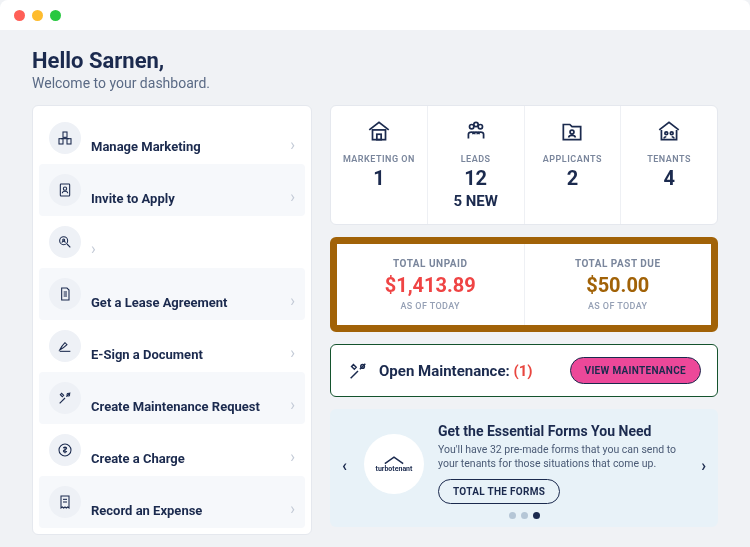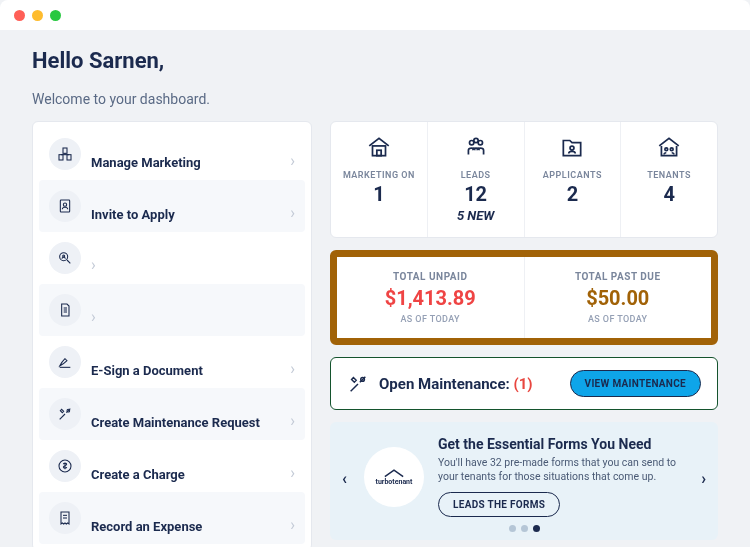--- a/index.html
+++ b/index.html
@@ -5,50 +5,50 @@
 *{box-sizing:border-box;margin:0;padding:0;font-family:-apple-system,BlinkMacSystemFont,"Segoe UI",Roboto,Arial,sans-serif;}
 body{background:#f0f2f5;width:750px;height:547px;overflow:hidden;}
 .chrome{background:#fff;height:30px;display:flex;align-items:center;padding:0 14px;gap:7px;border-radius:8px 8px 0 0;}
 .dot{width:11px;height:11px;border-radius:50%;}
 .dot.r{background:#ff5f57;}
 .dot.y{background:#febc2e;}
 .dot.g{background:#28c840;}
 .content{padding:18px 32px 10px 32px;}
 .greeting{margin-bottom:14px;}
 .greeting h1{color:#1b2a4e;font-size:22px;font-weight:700;}
-.greeting p{color:#5a6a85;font-size:14px;margin-top:18px;}
+.greeting p{color:#5a6a85;font-size:14px;margin-top:2px;}
 .layout{display:flex;gap:18px;}
 .sidebar{width:280px;background:#fff;border:1px solid #e5e8ee;border-radius:6px;padding:6px;}
 .nav-item{display:flex;align-items:flex-end;padding:10px 10px;cursor:pointer;border-radius:4px;}
 .nav-item:nth-child(even){background:#f6f8fb;}
 .nav-icon{width:32px;height:32px;border-radius:50%;background:#eef1f6;display:flex;align-items:center;justify-content:center;margin-right:10px;flex-shrink:0;}
 .nav-icon svg{width:16px;height:16px;stroke:#1b2a4e;fill:none;stroke-width:1.6;}
 .nav-label{flex:1;color:#1b2a4e;font-weight:700;font-size:13px;}
 .chev{color:#c3cad6;font-size:16px;}
 .main{flex:1;display:flex;flex-direction:column;gap:12px;}
 .stat-row{display:flex;background:#fff;border:1px solid #e5e8ee;border-radius:6px;}
 .stat{flex:1;text-align:center;padding:12px 4px 14px 4px;border-right:1px solid #eef0f4;}
 .stat:last-child{border-right:none;}
 .stat svg{width:26px;height:26px;stroke:#1b2a4e;fill:none;stroke-width:1.6;margin-bottom:6px;}
 .stat-label{font-size:9px;letter-spacing:0.5px;color:#7a869c;font-weight:600;}
 .stat-value{font-size:20px;font-weight:700;color:#1b2a4e;margin-top:2px;}
-.stat-sub{font-size:13px;font-weight:700;color:#1b2a4e;margin-top:2px;font-style:italic;}
+.stat-sub{font-size:15px;font-weight:700;color:#1b2a4e;margin-top:2px;}
 .money-row{display:flex;background:#fff;border:7px solid #a16207;border-radius:6px;}
 .money{flex:1;text-align:center;padding:14px 4px;border-right:1px solid #eef0f4;}
 .money:last-child{border-right:none;}
 .money-label{font-size:10px;letter-spacing:0.5px;color:#7a869c;font-weight:700;}
 .money-value{font-size:20px;font-weight:700;margin-top:4px;}
 .money-value.blue{color:#ef4444;}
 .money-value.red{color:#a16207;}
 .money-sub{font-size:9px;color:#95a0b5;margin-top:4px;letter-spacing:0.4px;font-weight:500;}
 .maint{display:flex;align-items:center;background:#fff;border:1px solid #14532d;border-radius:6px;padding:12px 16px;}
 .maint svg{width:22px;height:22px;stroke:#1b2a4e;fill:none;stroke-width:1.6;margin-right:10px;}
 .maint-text{font-size:15px;font-weight:700;color:#1b2a4e;flex:1;}
 .maint-text .cnt{color:#e8463f;}
-.maint-btn{border:1.5px solid #1b2a4e;border-radius:20px;padding:7px 14px;font-size:10px;font-weight:700;color:#1b2a4e;background:#0ea5e9;cursor:pointer;letter-spacing:0.3px;}
+.maint-btn{border:1.5px solid #1b2a4e;border-radius:20px;padding:7px 14px;font-size:10px;font-weight:700;color:#1b2a4e;background:#ec4899;cursor:pointer;letter-spacing:0.3px;}
 .promo{background:#e8f2f8;border-radius:6px;padding:14px 34px 8px 34px;position:relative;}
 .promo-inner{display:flex;align-items:center;gap:14px;}
 .promo-logo{width:60px;height:60px;border-radius:50%;background:#fff;display:flex;flex-direction:column;align-items:center;justify-content:center;font-size:7px;font-weight:700;color:#1b2a4e;flex-shrink:0;}
 .promo-logo svg{width:22px;height:10px;stroke:#1b2a4e;fill:none;stroke-width:1.6;}
 .promo-body h3{font-size:14px;font-weight:700;color:#1b2a4e;}
 .promo-body p{font-size:10.5px;color:#4a5a75;margin-top:4px;line-height:1.35;}
 .promo-btn{border:1.5px solid #1b2a4e;border-radius:20px;padding:6px 14px;font-size:10px;font-weight:700;color:#1b2a4e;background:transparent;cursor:pointer;margin-top:8px;letter-spacing:0.3px;}
 .promo-nav{position:absolute;top:50%;transform:translateY(-60%);font-size:16px;color:#1b2a4e;cursor:pointer;font-weight:700;padding:4px;}
 .promo-nav.l{left:8px;}
 .promo-nav.r{right:8px;}
@@ -114,20 +114,21 @@
 
       <div class="nav-item">
         <div class="nav-icon">
             <svg viewBox="0 0 24 24">
               <path d="M7 3h8l3 3v15H7z"></path>
               <line x1="10" y1="9" x2="15" y2="9"></line>
               <line x1="10" y1="12" x2="15" y2="12"></line>
               <line x1="10" y1="15" x2="15" y2="15"></line>
             </svg>
           </div>
+        <div class="nav-label">Get a Lease Agreement</div>
         <div class="chev">›</div>
       </div>
 
       <div class="nav-item">
         <div class="nav-icon">
             <svg viewBox="0 0 24 24">
               <path d="M4 18c3-6 5-8 8-11l3 3c-3 3-5 5-11 8z"></path>
               <line x1="4" y1="20" x2="20" y2="20"></line>
             </svg>
           </div>
@@ -247,21 +248,21 @@
         <div class="promo-inner">
           <div class="promo-logo">
             <svg viewBox="0 0 24 10">
                 <path d="M2 9L12 2L22 9"></path>
               </svg>
             <span>turbotenant</span>
           </div>
           <div class="promo-body">
             <h3>Get the Essential Forms You Need</h3>
             <p>You'll have 32 pre-made forms that you can send to your tenants for those situations that come up.</p>
-            <button class="promo-btn">LEADS THE FORMS</button>
+            <button class="promo-btn">TOTAL THE FORMS</button>
           </div>
         </div>
         <div class="dots">
           <div class="pdot"></div>
           <div class="pdot"></div>
           <div class="pdot on"></div>
         </div>
       </div>
 
     </div>

